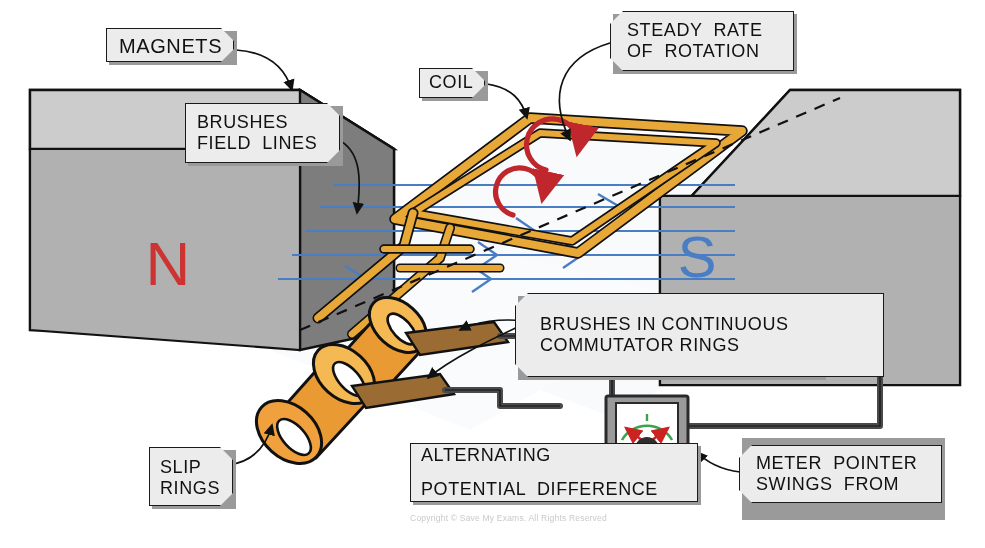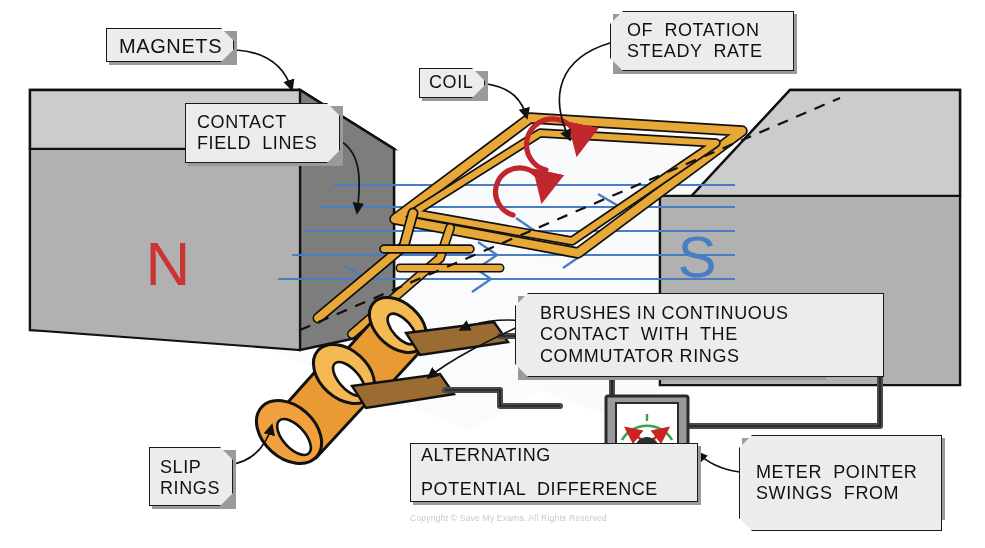--- a/index.html
+++ b/index.html
@@ -174,55 +174,54 @@
     </g>
   </svg>
 
   <div class="shadowbox" style="left:109px;top:31px;width:128px;height:34px;"></div>
   <div class="lbl tag-r" style="left:106px;top:28px;width:128px;height:34px;padding:4px 13px 0 12px;font-size:20px;">
     <span>MAGNETS</span>
   </div>
 
   <div class="shadowbox" style="left:188px;top:106px;width:155px;height:60px;"></div>
   <div class="lbl tag-r" style="left:185px;top:103px;width:155px;height:60px;padding:0 13px 0 11px;font-size:18px;">
-    <span>CONTACT</span>
+    <span>BRUSHES</span>
     <span>FIELD  LINES</span>
   </div>
 
   <div class="shadowbox" style="left:422px;top:71px;width:66px;height:30px;"></div>
   <div class="lbl tag-r" style="left:419px;top:68px;width:66px;height:30px;padding:0 13px 0 9px;font-size:18px;">
     <span>COIL</span>
   </div>
 
   <div class="shadowbox" style="left:613px;top:14px;width:184px;height:60px;"></div>
   <div class="lbl tag-l" style="left:610px;top:11px;width:184px;height:60px;padding:0 10px 0 16px;font-size:18px;">
+    <span>STEADY  RATE</span>
     <span>OF  ROTATION</span>
-    <span>STEADY  RATE</span>
   </div>
 
   <div class="shadowbox" style="left:518px;top:296px;width:308px;height:84px;"></div>
   <div class="lbl tag-l" style="left:515px;top:293px;width:369px;height:84px;padding:0 10px 0 24px;font-size:18px;">
     <span>BRUSHES IN CONTINUOUS</span>
-    <span>CONTACT  WITH  THE</span>
     <span>COMMUTATOR RINGS</span>
   </div>
 
   <div class="shadowbox" style="left:152px;top:450px;width:84px;height:59px;"></div>
   <div class="lbl tag-r" style="left:149px;top:447px;width:84px;height:59px;padding:3px 13px 0 10px;font-size:18px;">
     <span>SLIP</span>
     <span>RINGS</span>
   </div>
 
   <div class="shadowbox" style="left:413px;top:446px;width:288px;height:59px;"></div>
   <div class="lbl" style="left:410px;top:443px;width:288px;height:59px;padding:0 10px;font-size:18px;gap:12px;">
     <span>ALTERNATING</span>
     <span>POTENTIAL  DIFFERENCE</span>
   </div>
 
   <div class="shadowbox" style="left:742px;top:438px;width:203px;height:82px;"></div>
-  <div class="lbl tag-l" style="left:739px;top:435px;width:203px;height:96px;padding:0 10px 0 16px;font-size:18px;">
+  <div class="lbl tag-l" style="left:739px;top:445px;width:203px;height:58px;padding:0 10px 0 16px;font-size:18px;">
     <span>METER  POINTER</span>
     <span>SWINGS  FROM</span>
   </div>
 
   <div id="copyright">Copyright © Save My Exams. All Rights Reserved</div>
 
 </div>
 
 </body></html>

